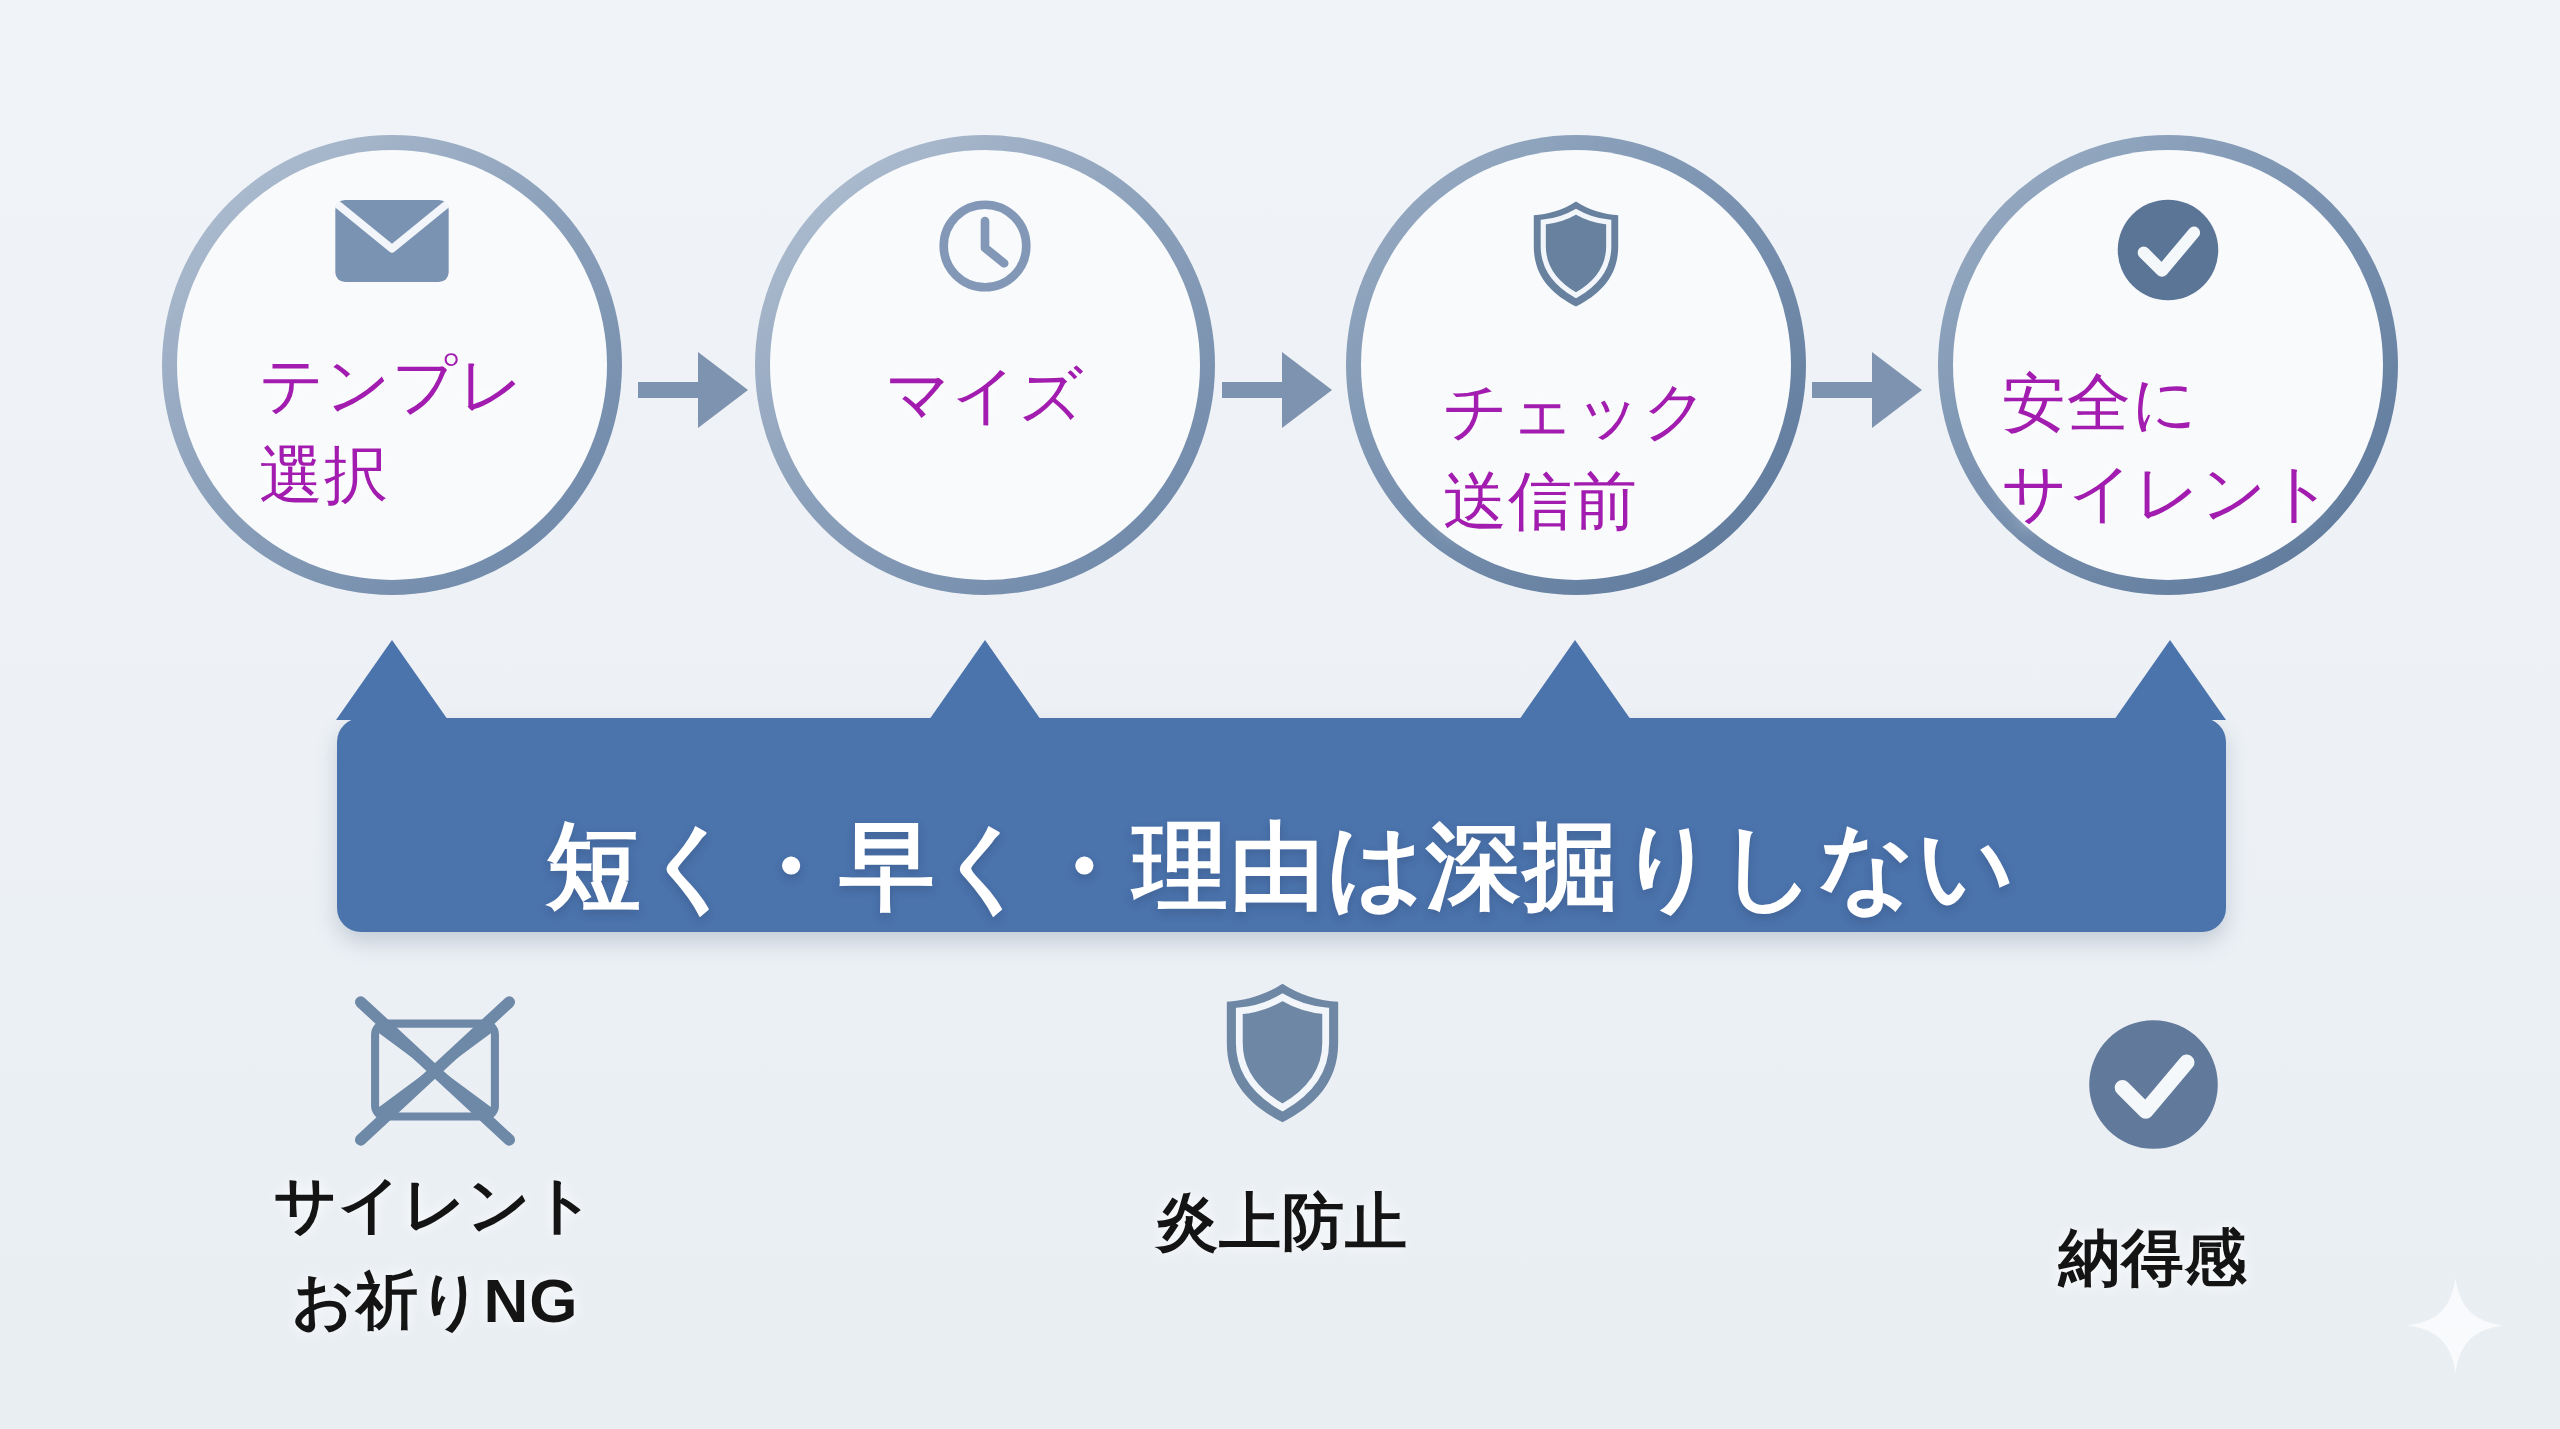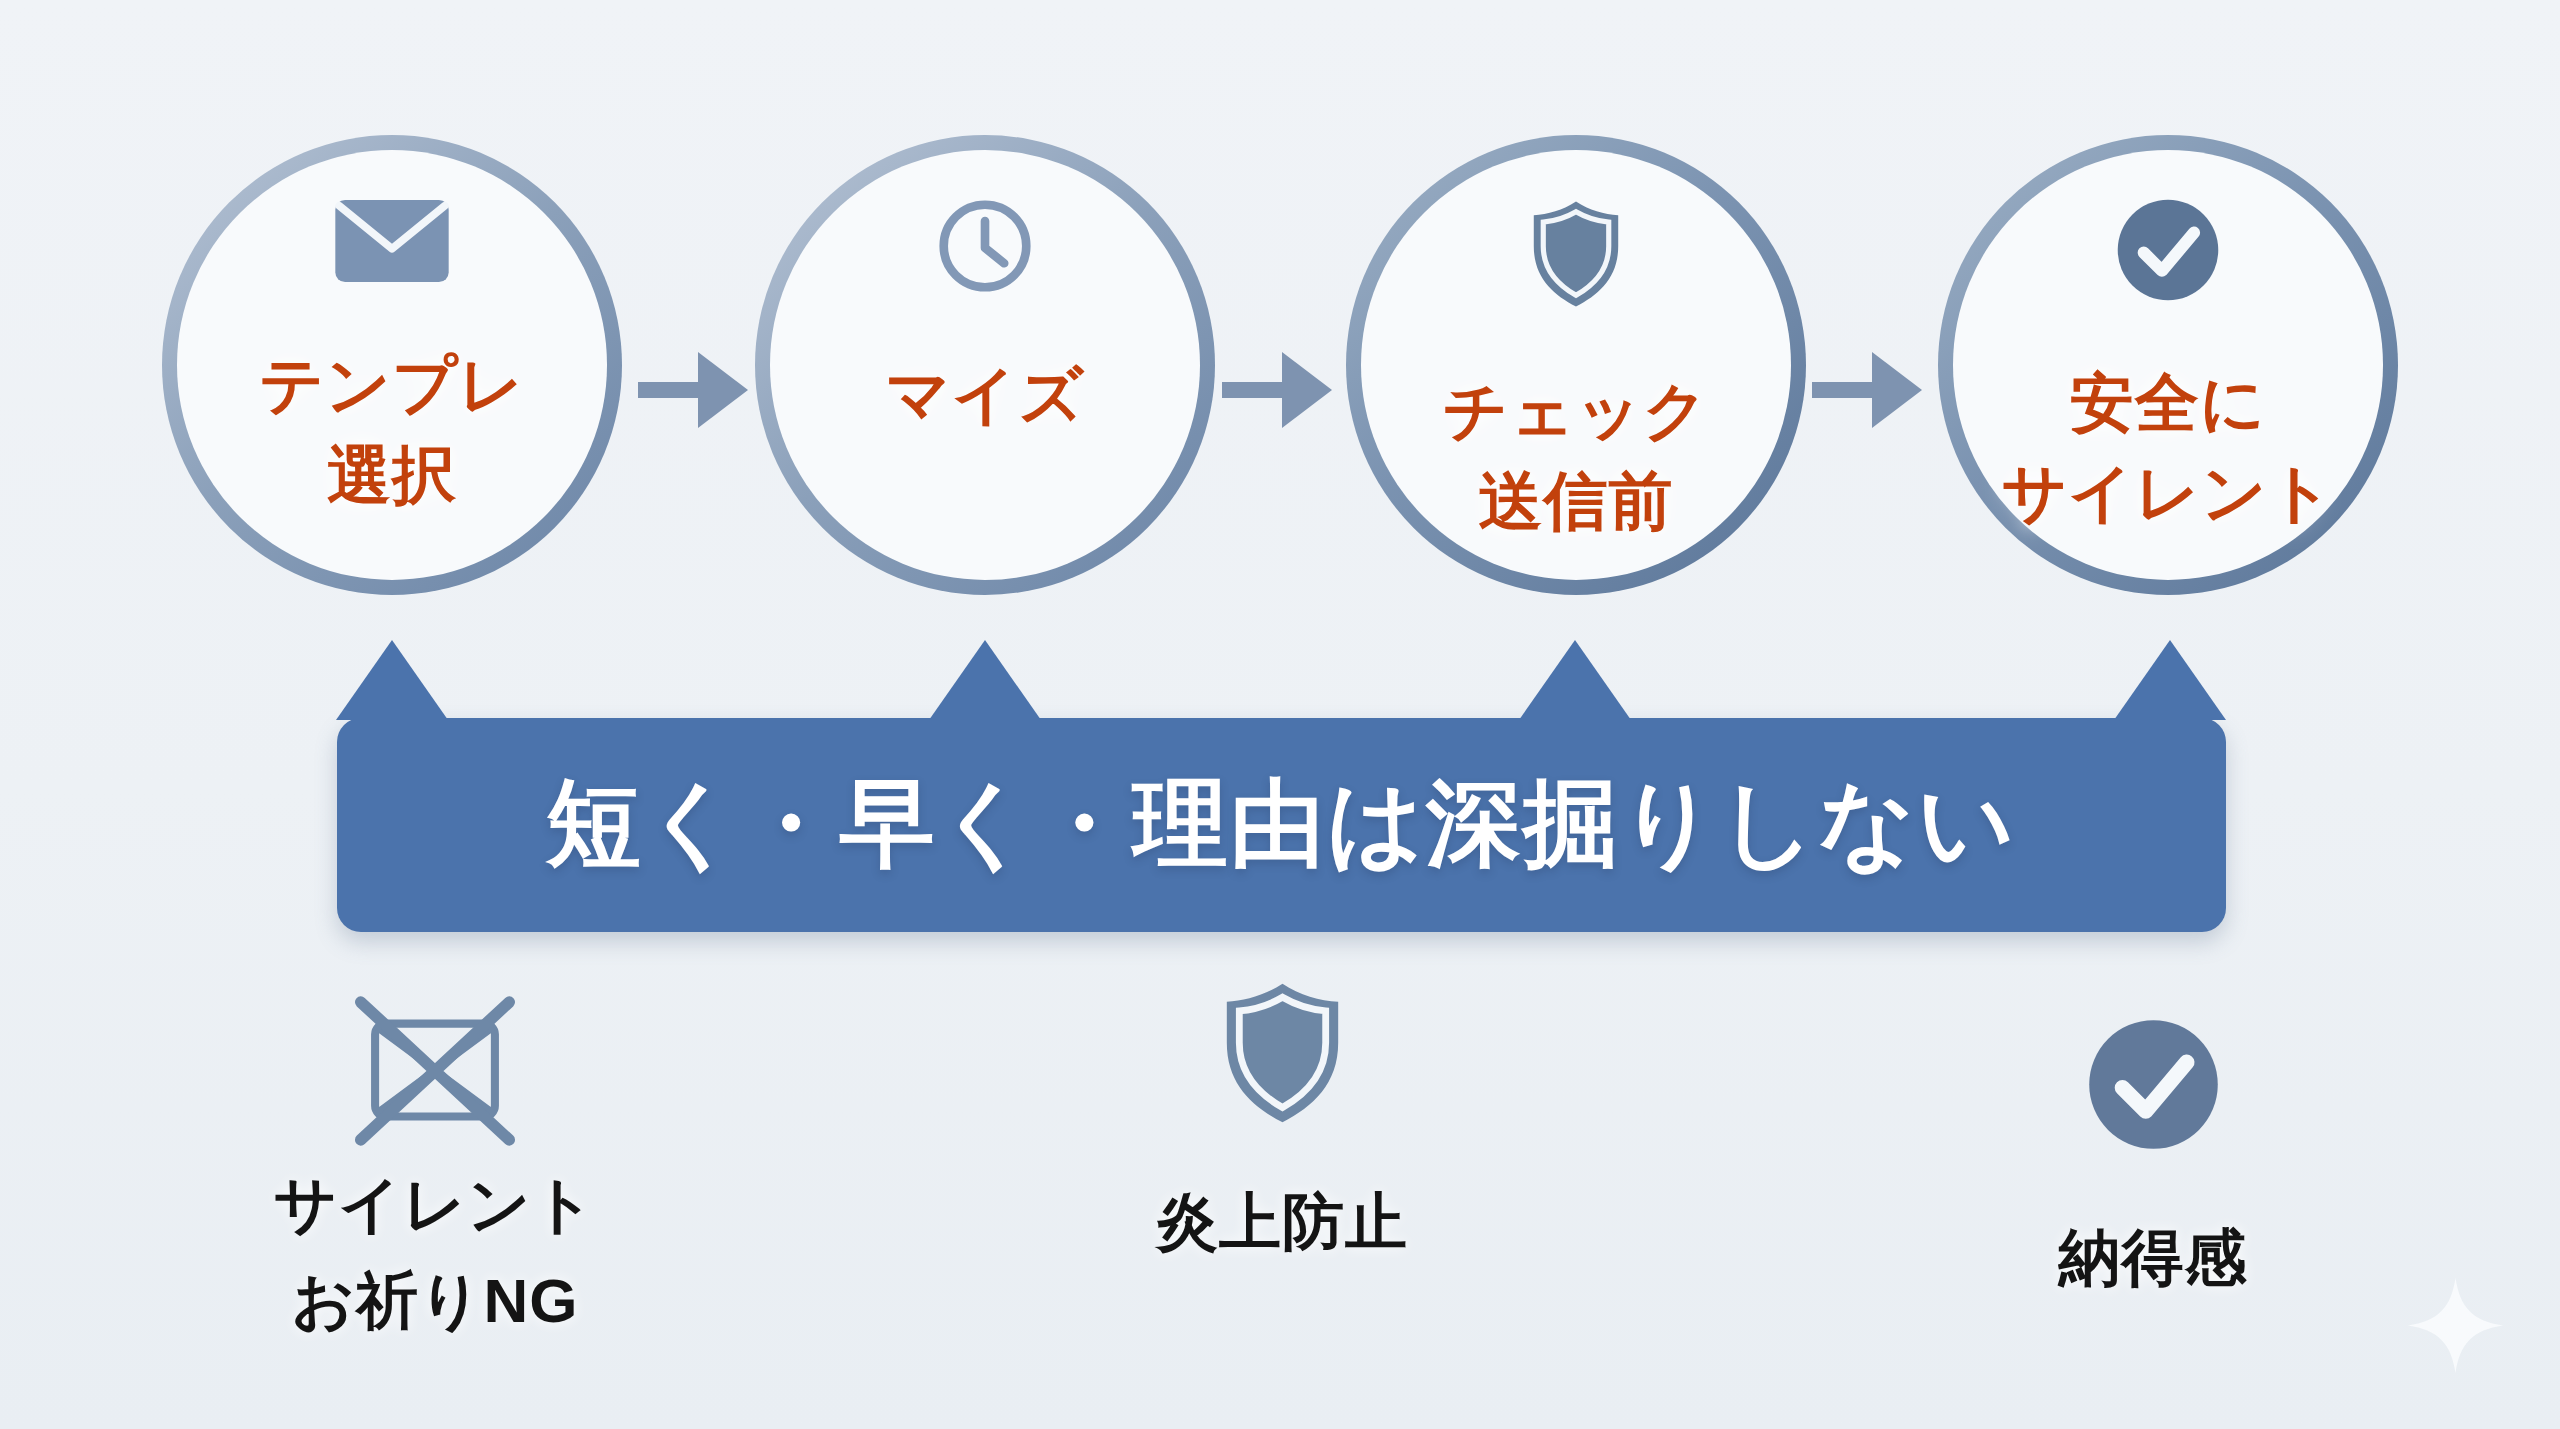--- a/index.html
+++ b/index.html
@@ -22,43 +22,42 @@
   .ring-b{background:linear-gradient(140deg,#9db0c5 0%,#7b93b1 45%,#5a7598 100%);}
   .step-circle .inner{
     position:absolute;inset:15px;border-radius:50%;
     background:#f8fafc;
     display:flex;flex-direction:column;align-items:center;
     padding-top:48px;box-sizing:border-box;
   }
   .step-icon{flex:0 0 auto;}
   .step-label{
     margin-top:56px;
-    text-align:center;
-    font-size:64px;font-weight:700;color:#c2410c;
+    font-size:64px;font-weight:400;color:#a21caf;
     line-height:90px;letter-spacing:1px;
     text-shadow:0 0 16px #ffffff,0 0 28px #ffffff;
     white-space:nowrap;
   }
   .pos-1{left:162px;} .pos-2{left:755px;} .pos-3{left:1346px;} .pos-4{left:1938px;}
   
   .flow-arrow{position:absolute;top:352px;width:110px;height:76px;}
   .flow-arrow .bar{
     position:absolute;left:0;top:30px;width:62px;height:16px;background:#7e93b0;
   }
   .flow-arrow .head{
     position:absolute;left:60px;top:0;width:0;height:0;
     border-top:38px solid transparent;border-bottom:38px solid transparent;
     border-left:50px solid #7e93b0;
   }
   .arr-1{left:638px;} .arr-2{left:1222px;} .arr-3{left:1812px;}
   
   .banner{
     position:absolute;left:337px;top:718px;width:1889px;height:214px;
     background:#4b73ac;border-radius:24px;
-    display:flex;align-items:center;justify-content:center;
+    display:flex;align-items:flex-end;justify-content:center;
     box-shadow:0 10px 22px rgba(90,110,140,.28);
   }
   .banner-text{
     color:#ffffff;font-size:95px;font-weight:900;letter-spacing:2px;
     white-space:nowrap;text-shadow:0 4px 8px rgba(35,55,90,.25);
   }
   .banner-spike{
     position:absolute;top:-78px;width:0;height:0;
     border-left:56px solid transparent;border-right:56px solid transparent;
     border-bottom:80px solid #4b73ac;

